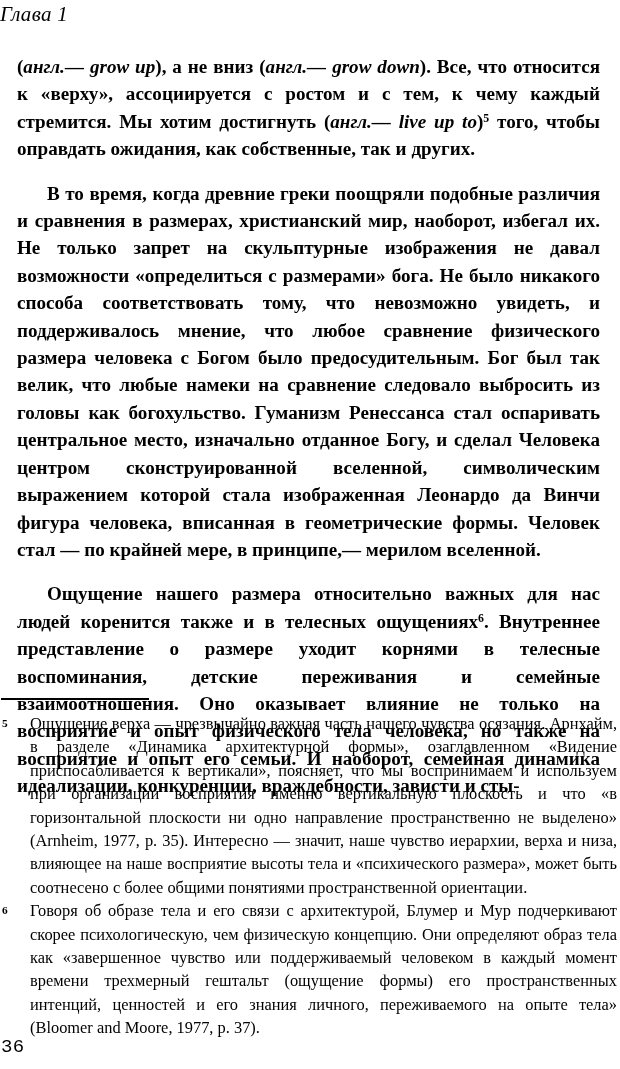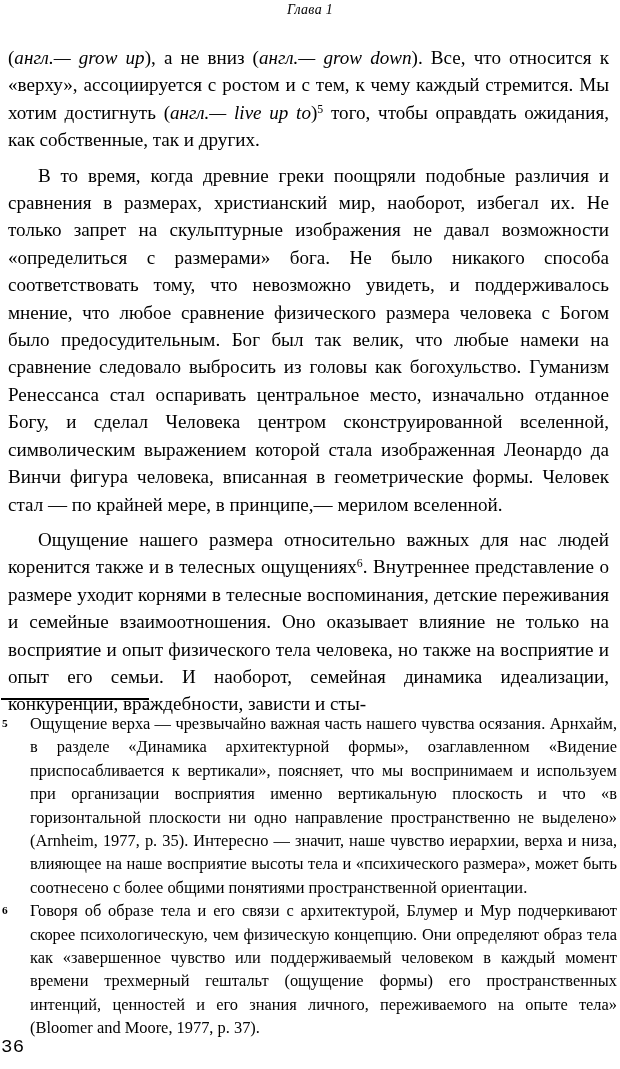--- a/index.html
+++ b/index.html
@@ -23,42 +23,42 @@
     width: 620px;
     height: 1069px;
   }
 
   
   .running-head {
     position: absolute;
     left: 0;
     top: 2px;
     width: 620px;
-    text-align: center;
     font-style: italic;
-    font-size: 14px;
+    font-size: 21px;
     letter-spacing: 0.3px;
   }
 
   
   .body-block {
     position: absolute;
     left: 0px;
     top: 36px;
     width: 617px;
     font-size: 19.1px;
     line-height: 27.4px;
     text-align: justify;
     text-justify: inter-word;
     hyphens: manual;
   }
   .body-block p {
-    margin: 8px;
+    margin: 17px;
     text-indent: 0;
     text-align: justify;
+    font-weight: bold;
   }
   .body-block p.indented {
     text-indent: 30px;
   }
   .body-block p:last-child {
     text-align: justify;
   }
   sup {
     font-size: 0.62em;
     vertical-align: 0.52em;

